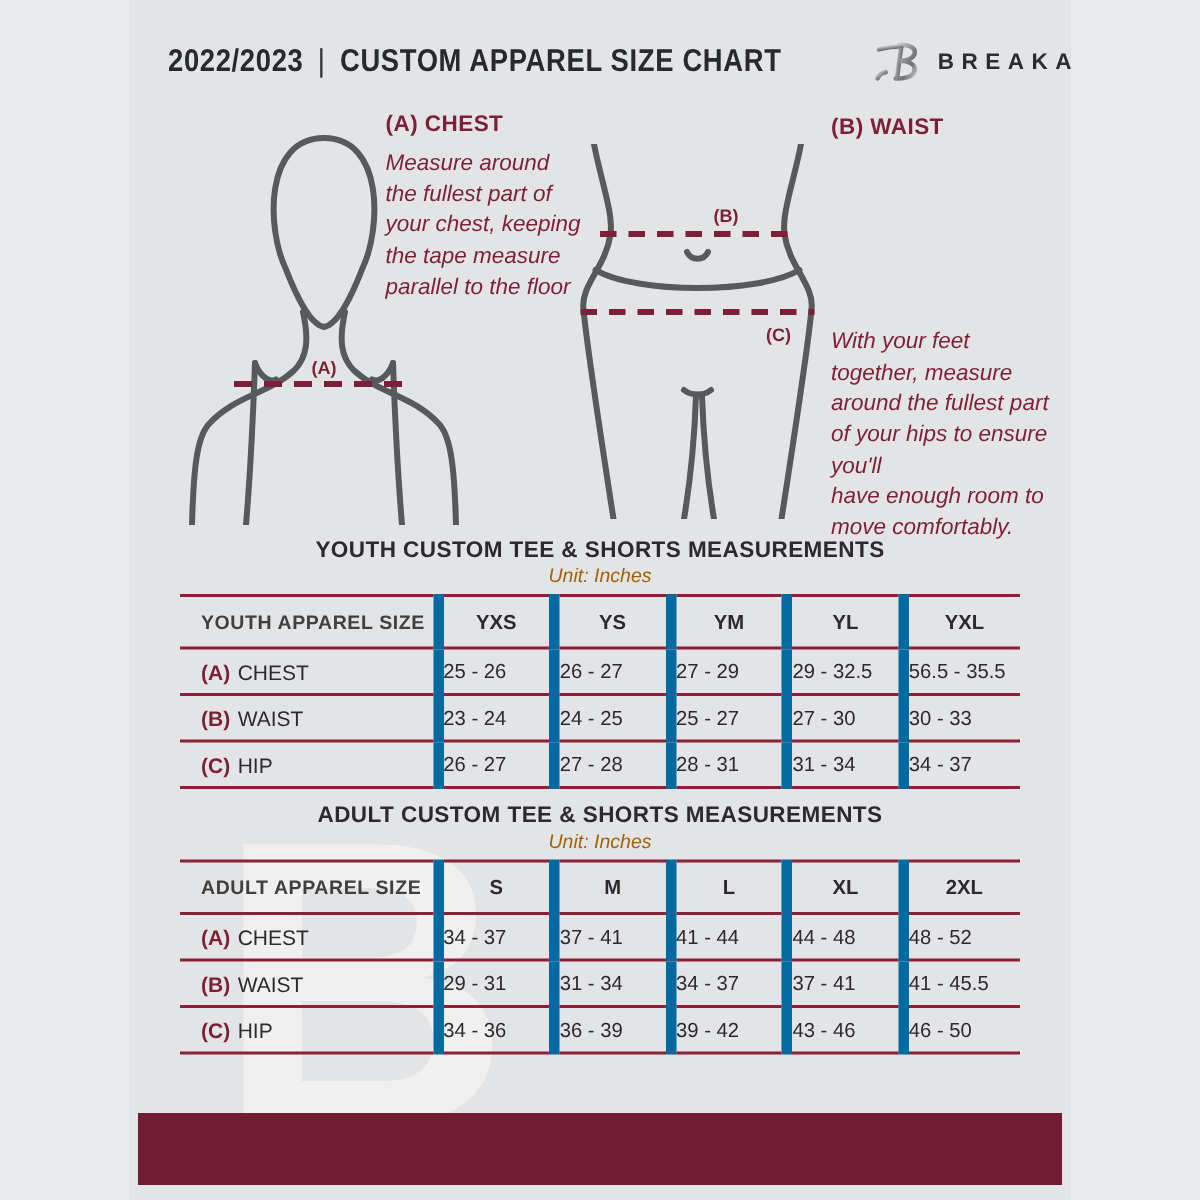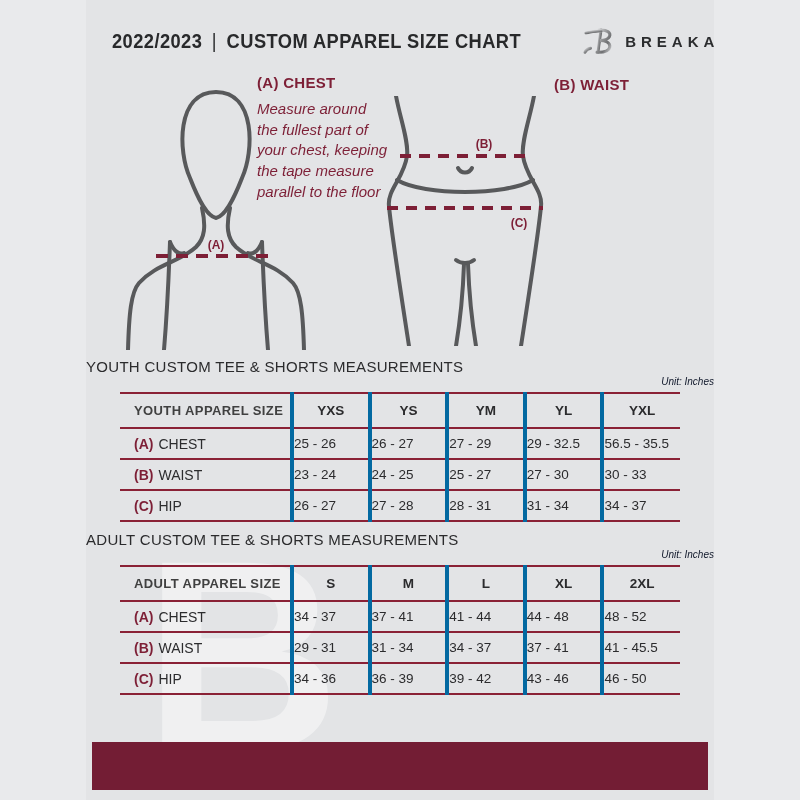--- a/index.html
+++ b/index.html
@@ -39,29 +39,29 @@
   .mblock-chest { left:171px; top:6px;   width:134px; }
   .mblock-waist { left:468px; top:8px;   width:154px; }
   .mblock-hips  { left:468px; top:142px; width:154px; }
   .mhead { font-size:15px; font-weight:700; color:#7d1f36; letter-spacing:.3px; }
   .mbody {
     margin-top:8px; font-size:15px; font-style:italic;
     color:#7d1f36; line-height:1.38; white-space:pre-line;
   }
   
   .tbl-wrap { position:relative; z-index:1; }
-  .tbl-title { margin-top:4px; text-align:left; font-size:15px; font-weight:400; letter-spacing:.3px; color:#2b2b2d; }
-  .tbl-unit  { text-align:right; font-size:10px; font-style:italic; color:#0f172a; margin:1px 0 5px 0; }
+  .tbl-title { margin-top:4px; text-align:center; font-size:15px; font-weight:700; letter-spacing:.3px; color:#2b2b2d; }
+  .tbl-unit  { text-align:center; font-size:13px; font-style:italic; color:#a16207; margin:1px 0 5px 0; }
   table { width:560px; margin:0 auto; border-collapse:collapse;
           border-top:2px solid #8a2136; border-bottom:2px solid #8a2136; }
   col.c-label { width:172px; }
   col.c-size  { width:77.6px; }
   thead td { height:35px; }
   tbody td { height:31px; border-top:2px solid #8a2136; }
-  td + td { border-left:4px solid #0369a1;margin-top:14px; }
+  td + td { border-left:7px solid #0369a1;margin-top:14px; }
   .cell-sizehdr { font-size:13px; letter-spacing:.4px; padding-left:14px; color:#404040;font-weight:bold; }
   .cell-size { text-align:center; font-size:13.5px; font-weight:700; color:#2b2b2d; }
   .cell-label { font-size:14px; padding-left:14px; }
   .cell-label .pfx { font-weight:700; color:#7d1f36; margin-right:5px; }
   .cell-val { text-align:left; font-size:13.5px; color:#2b2b2d; }
   
   .footer-bar {
     position:absolute; left:6px; right:6px; top:742px; height:48px;
     background:#731d34; z-index:1;
   }
@@ -139,20 +139,22 @@
     </svg>
 
     <div class="mblock mblock-chest">
       <div class="mhead">(A) CHEST</div>
       <div class="mbody">Measure around the fullest part of your chest, keeping the tape measure parallel to the floor</div>
     </div>
     <div class="mblock mblock-waist">
       <div class="mhead">(B) WAIST</div>
     </div>
     <div class="mblock mblock-hips">
+      <div class="mbody">With your feet together, measure around the fullest part of your hips to ensure you'll
+have enough room to move comfortably.</div>
     </div>
   </div>
 
   <div class="tbl-wrap">
     <div class="tbl-title">YOUTH CUSTOM TEE &amp; SHORTS MEASUREMENTS</div>
     <div class="tbl-unit">Unit: Inches</div>
     <table>
       <colgroup>
           <col class="c-label">
           <col class="c-size">

